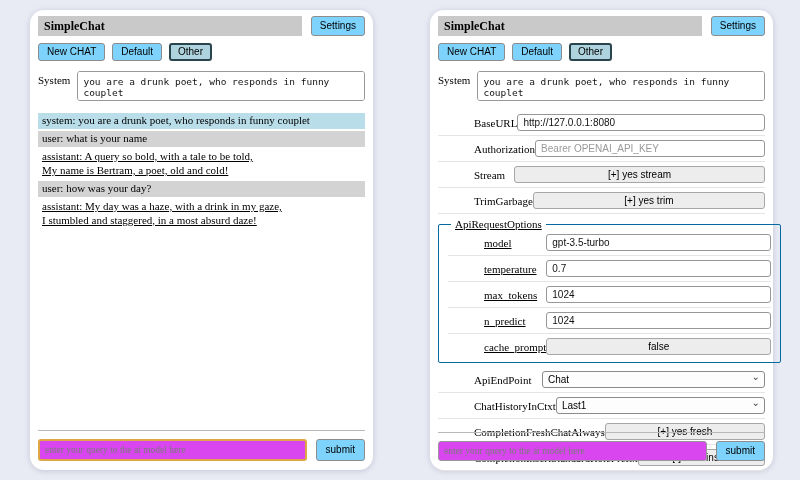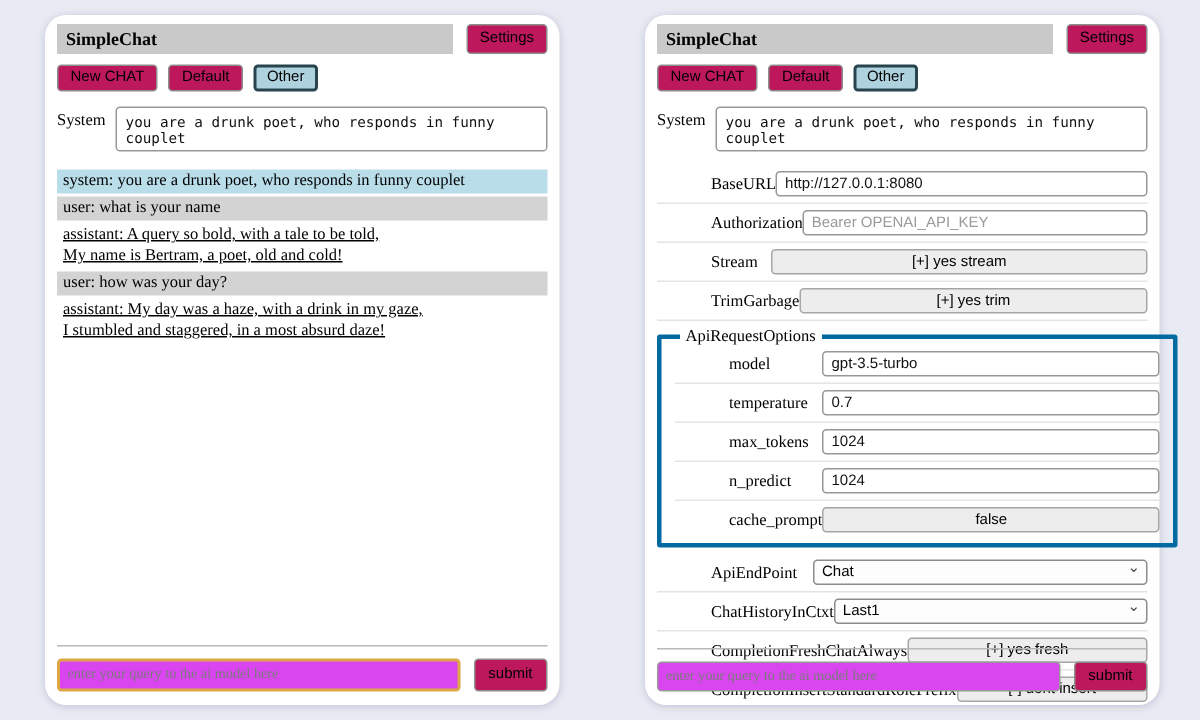--- a/index.html
+++ b/index.html
@@ -32,21 +32,21 @@
     background: #c9c9c9;
     font-weight: bold;
     font-size: 12px;
     padding: 3px 6px 2px 6px;
     color: #000;
   }
   .btn {
     font-family: "Liberation Sans", sans-serif;
     font-size: 10px;
     color: #000;
-    background: #be185d;
+    background: #7dd3fc;
     border: 1px solid #8d8d8d;
     border-radius: 3px;
     padding: 2px 8px;
     line-height: 1.2;
     cursor: pointer;
   }
 
   
   .toolbar { margin-top: 7px; display: flex; gap: 7px; }
   .btn.active {
@@ -143,24 +143,25 @@
     outline: none;
   }
   .chev {
     position: absolute; right: 5px; top: 0px;
     font-size: 10px; color: #444;
     pointer-events: none;
     font-family: "DejaVu Sans", sans-serif;
   }
 
   fieldset.api-opts {
-    border: 3px solid #0369a1;
+    border: 1px solid #0369a1;
     border-radius: 2px;
     margin: 4px 0;
     padding: 0 9px 3px 9px;
+    text-decoration: underline;
   }
   fieldset.api-opts legend { font-size: 11px; padding: 0 4px; margin-left: 3px; }
   fieldset.api-opts .ctrl, fieldset.api-opts .selwrap { width: 225px; }
   fieldset.api-opts .srow:last-child { border-bottom: none; }
 </style>
 </head>
 <body>
 
 <div class="panel panel-left">
   <div class="hdr">

